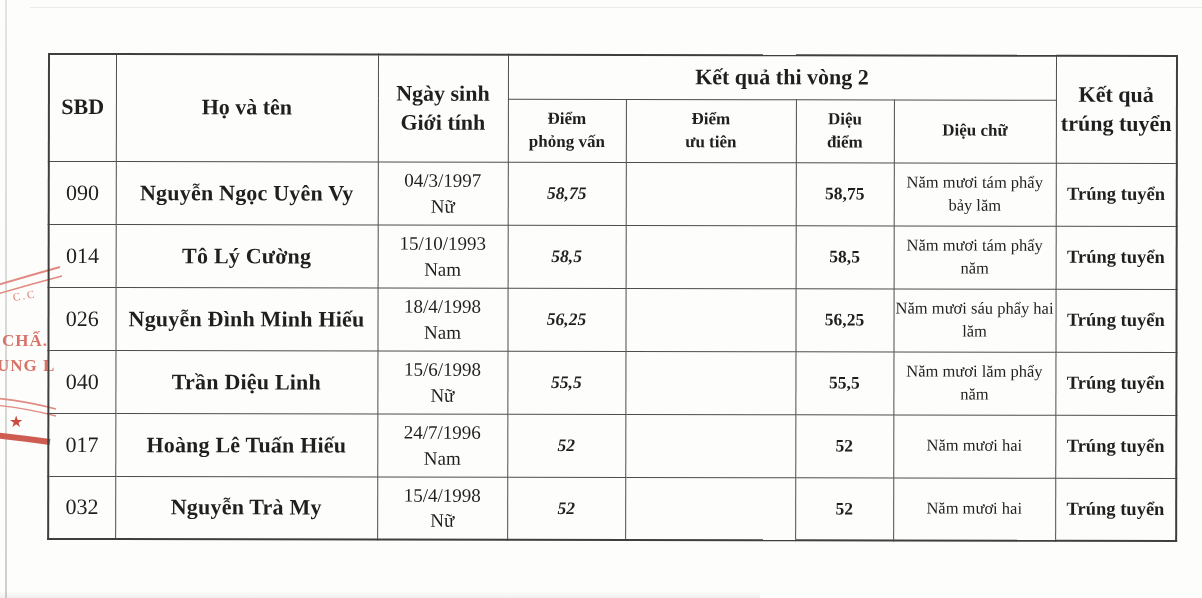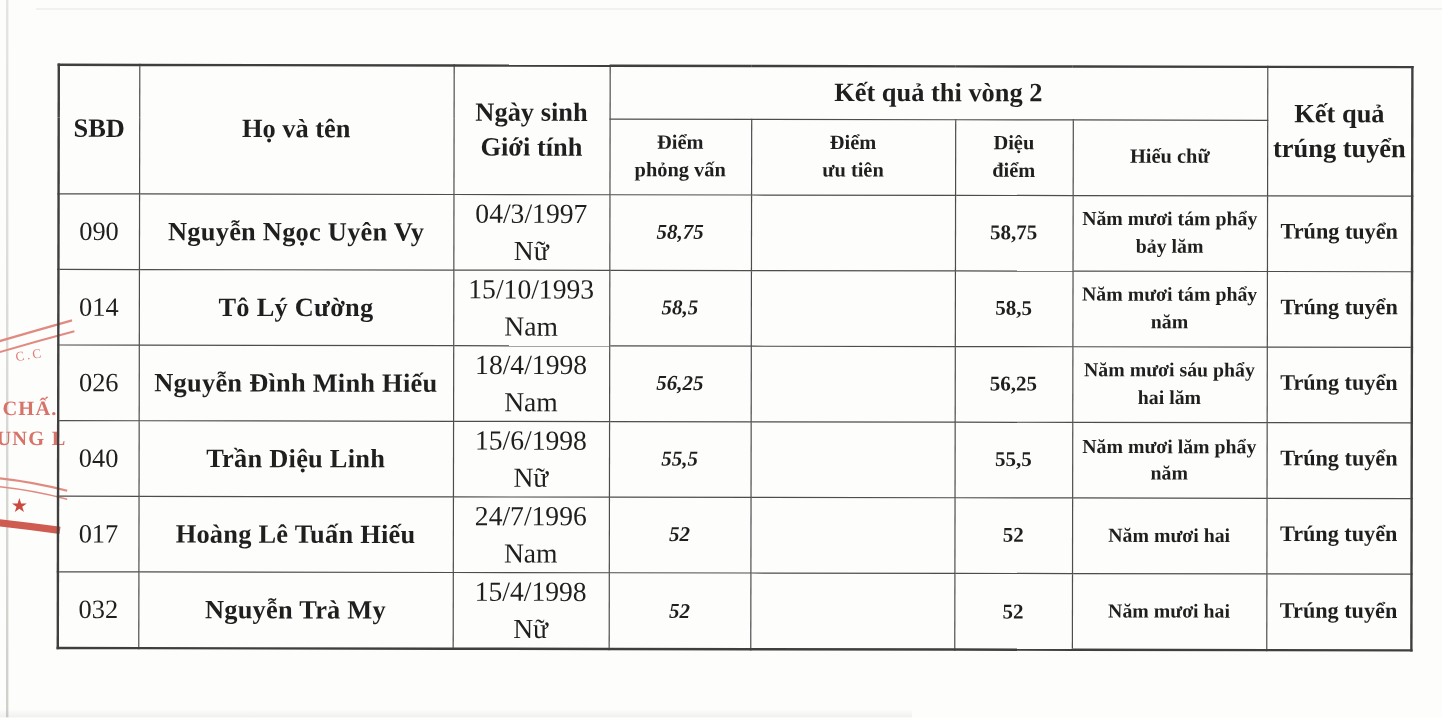--- a/index.html
+++ b/index.html
@@ -47,25 +47,25 @@
   }
   tr.hrow1 { height:44px; }
   tr.hrow2 { height:63px; }
   tr.data-row { height:63px; }
 
   th { font-weight:bold; font-size:22px; line-height:1.3; }
   .sub-th { font-size:17px; line-height:1.3; }
 
   td.cell-sbd   { font-weight:normal; font-size:22px; }
   td.cell-name  { text-align:left; padding-left:9px; font-weight:bold; font-size:22px; letter-spacing:0.2px; }
-  td.cell-dob   { font-weight:normal; font-size:23px; line-height:1.35; }
+  td.cell-dob   { font-weight:normal; font-size:19px; line-height:1.35; }
   td.cell-interview { font-weight:bold; font-style:italic; font-size:17.5px; }
   td.cell-priority  { font-weight:normal; }
   td.cell-total { font-weight:bold; font-size:17.5px; }
-  td.cell-words { font-weight:bold; font-size:16.5px; line-height:1.35; padding:0 22px; }
+  td.cell-words { font-weight:normal; font-size:16.5px; line-height:1.35; padding:0 22px; }
   td.cell-result{ font-weight:bold; font-size:18.5px; }
 </style>
 </head>
 <body>
 
 <div class="scan-edge-left"></div>
 <div class="scan-top-line"></div>
 <div class="scan-bottom-shade"></div>
 
 <svg class="stamp" viewBox="0 0 72 195" width="72" height="195" aria-hidden="true">
@@ -118,21 +118,21 @@
           <div>phỏng vấn</div>
         </th>
         <th class="sub-th">
           <div>Điểm</div>
           <div>ưu tiên</div>
         </th>
         <th class="sub-th">
           <div>Diệu</div>
           <div>điểm</div>
         </th>
-        <th class="sub-th">Hiếu chữ</th>
+        <th class="sub-th">Diệu chữ</th>
       </tr>
 
       <tr class="data-row">
         <td class="cell-sbd">090</td>
         <td class="cell-name">Nguyễn Ngọc Uyên Vy</td>
         <td class="cell-dob">
           <div>04/3/1997</div>
           <div>Nữ</div>
         </td>
         <td class="cell-interview">58,75</td>

